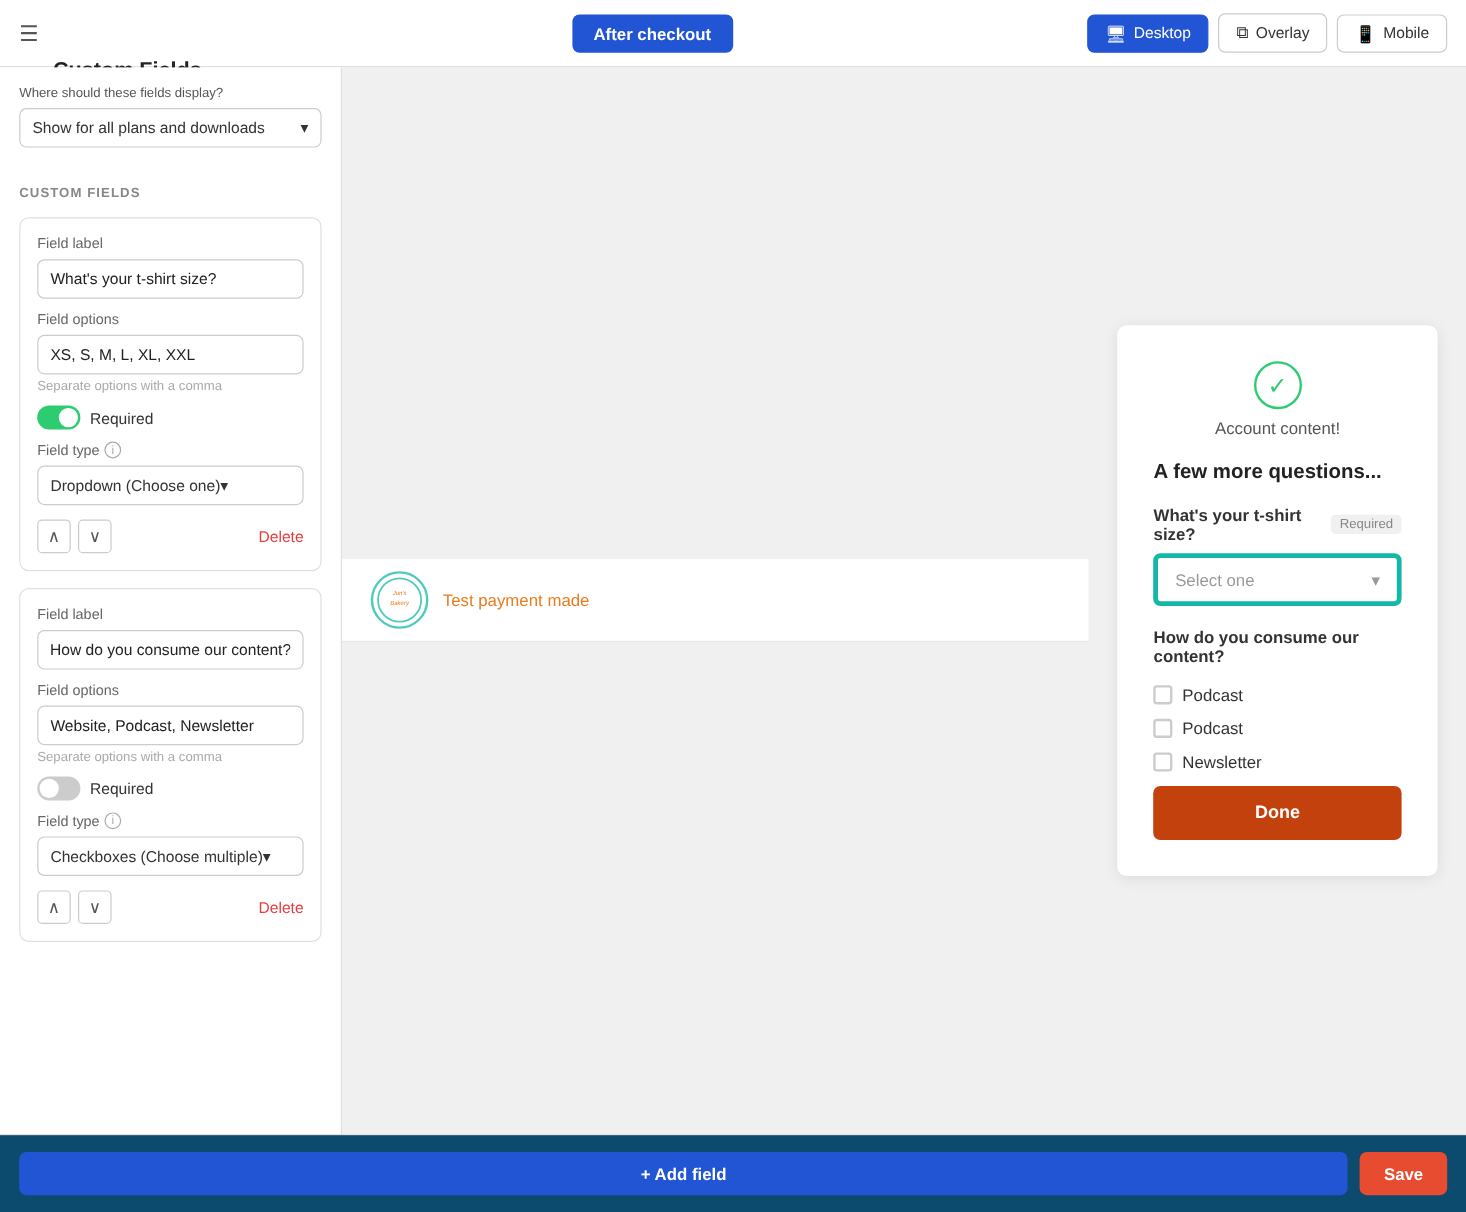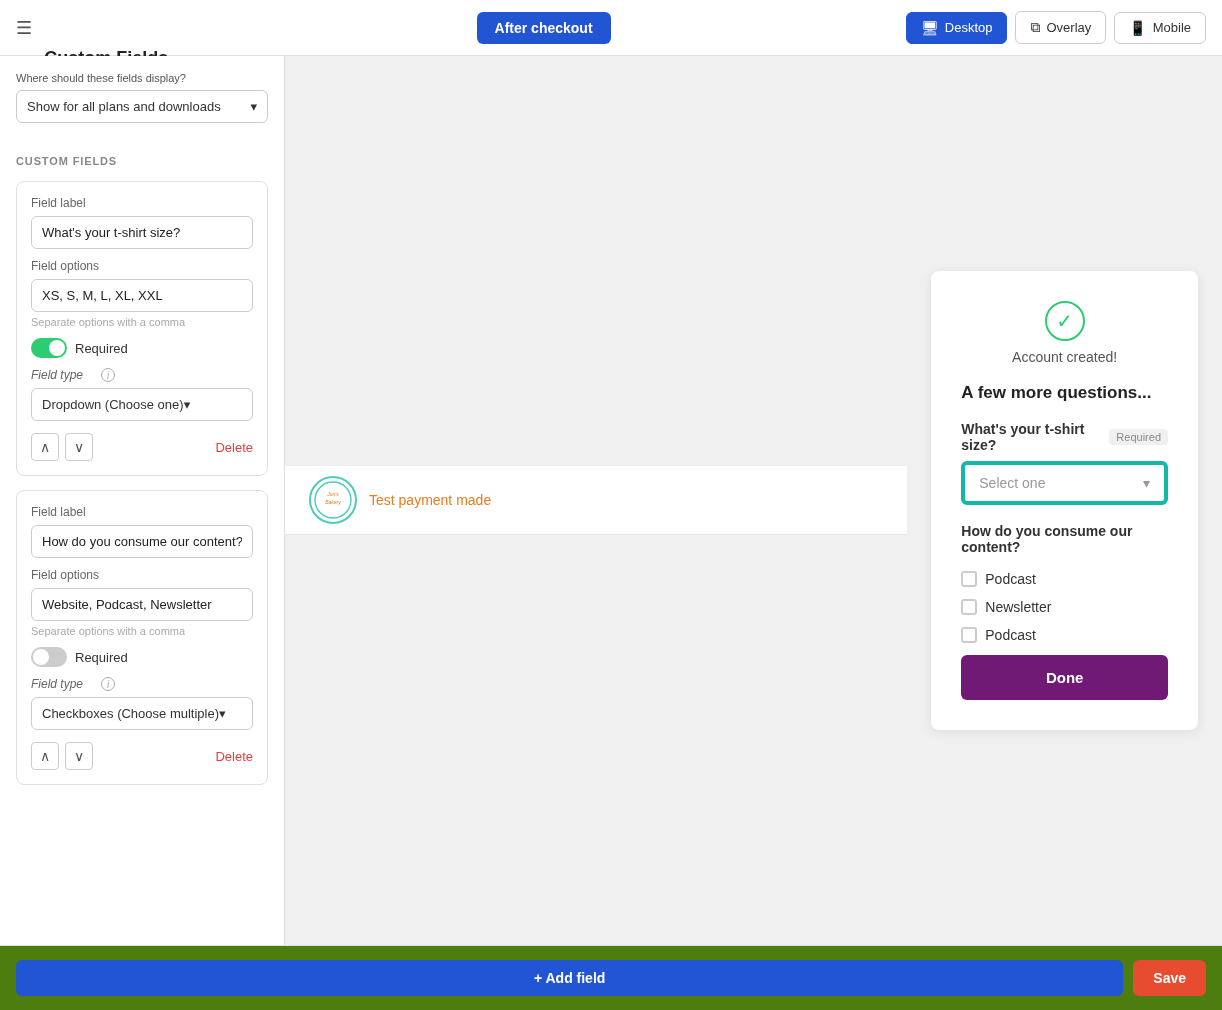--- a/index.html
+++ b/index.html
@@ -39,30 +39,30 @@
 
     .required-row { display: flex; align-items: center; gap: 8px; margin: 10px 0; }
     .toggle { width: 36px; height: 20px; border-radius: 12px; position: relative; cursor: pointer; }
     .toggle.on { background: #2ecc71; }
     .toggle.off { background: #ccc; }
     .toggle-knob { width: 16px; height: 16px; background: #fff; border-radius: 50%; position: absolute; top: 2px; transition: left 0.15s; }
     .toggle.on .toggle-knob { left: 18px; }
     .toggle.off .toggle-knob { left: 2px; }
     .required-label { font-size: 13px; color: #333; }
 
-    .field-type-label { font-size: 12px; color: #666; margin-bottom: 6px; display: flex; align-items: center; gap: 18px; font-style: italic; }
+    .field-type-label { font-size: 12px; color: #666; margin-bottom: 6px; display: flex; align-items: center; gap: 4px; }
     .info-icon { width: 14px; height: 14px; border-radius: 50%; border: 1px solid #aaa; display: inline-flex; align-items: center; justify-content: center; font-size: 10px; color: #aaa; cursor: pointer; }
     .field-select { display: flex; align-items: center; justify-content: flex-start; border: 1px solid #ccc; border-radius: 6px; padding: 8px 10px; cursor: pointer; font-size: 13px; }
 
     .field-actions { display: flex; align-items: center; justify-content: space-between; margin-top: 12px; }
     .move-buttons { display: flex; gap: 6px; }
     .move-btn { width: 28px; height: 28px; border: 1px solid #ccc; border-radius: 4px; background: #fff; display: flex; align-items: center; justify-content: center; cursor: pointer; font-size: 14px; color: #555; }
     .delete-btn { color: #e53e3e; font-size: 13px; cursor: pointer; background: none; border: none; }
 
-    .bottom-actions { display: flex; gap: 10px; padding: 14px 16px; border-top: 1px solid #e0e0e0; background: #4d7c0f; }
+    .bottom-actions { display: flex; gap: 10px; padding: 14px 16px; border-top: 1px solid #e0e0e0; background: #0c4a6e; }
     .add-field-btn { flex: 1; background: #2255d4; color: #fff; border: none; border-radius: 6px; padding: 10px; font-size: 14px; font-weight: 600; cursor: pointer; display: flex; align-items: center; justify-content: center; gap: 4px; }
     .save-btn { background: #e84c30; color: #fff; border: none; border-radius: 6px; padding: 10px 20px; font-size: 14px; font-weight: 600; cursor: pointer; }
 
     
     .right-panel { flex: 1; background: #f0f0f0; display: flex; align-items: flex-start; justify-content: center; padding: 0; overflow: auto; }
     .preview-area { width: 100%; min-height: 100%; display: flex; flex-direction: row; align-items: center; }
 
     .preview-header { width: 100%; background: #fff; border-bottom: 1px solid #e8e8e8; padding: 10px 24px; display: flex; align-items: center; gap: 12px; }
     .preview-logo { width: 48px; height: 48px; border-radius: 50%; border: 2px solid #4ecbba; display: flex; align-items: center; justify-content: center; overflow: hidden; }
     .preview-payment-text { color: #e87c1e; font-size: 14px; font-weight: 500; }
@@ -74,21 +74,21 @@
     .few-more { font-size: 17px; font-weight: 700; color: #222; margin-bottom: 18px; }
 
     .preview-field-label { display: flex; align-items: center; gap: 8px; font-size: 14px; font-weight: 600; color: #333; margin-bottom: 8px; }
     .required-badge { background: #f0f0f0; color: #888; font-size: 11px; padding: 2px 7px; border-radius: 4px; font-weight: 400; }
     .preview-dropdown { display: flex; align-items: center; justify-content: space-between; border: 4px solid #14b8a6; border-radius: 6px; padding: 10px 14px; font-size: 14px; color: #999; cursor: pointer; margin-bottom: 18px; }
 
     .preview-checkbox-label { font-size: 14px; font-weight: 600; color: #333; margin-bottom: 10px; }
     .preview-checkbox-item { display: flex; align-items: center; gap: 8px; padding: 6px 0; font-size: 14px; color: #333; }
     .checkbox-box { width: 16px; height: 16px; border: 2px solid #ccc; border-radius: 3px; }
 
-    .preview-done-btn { width: 100%; background: #701a75; color: #fff; border: none; border-radius: 6px; padding: 14px; font-size: 15px; font-weight: 600; cursor: pointer; margin-top: 6px; }
+    .preview-done-btn { width: 100%; background: #c2410c; color: #fff; border: none; border-radius: 6px; padding: 14px; font-size: 15px; font-weight: 600; cursor: pointer; margin-top: 6px; }
   </style>
 </head>
 <body>
 
 <div class="app-container">
 
   <div class="topbar">
     <span class="topbar-menu-icon">☰</span>
     <div class="topbar-title-group">
       <span class="topbar-customize">Customize</span>
@@ -214,21 +214,21 @@
               <text x="20" y="24" text-anchor="middle" font-size="5" fill="#e87c1e" font-style="italic">Bakery</text>
             </svg>
           </div>
           <span class="preview-payment-text">Test payment made</span>
         </div>
 
         <div class="preview-card">
           <div class="success-icon-wrap">
             <div class="success-icon">✓</div>
           </div>
-          <div class="account-created">Account created!</div>
+          <div class="account-created">Account content!</div>
           <div class="few-more">A few more questions...</div>
 
           
           <div class="preview-field-label">
             <span>What's your t-shirt size?</span>
             <span class="required-badge">Required</span>
           </div>
           <div class="preview-dropdown">
             <span>Select one</span>
             <span>▾</span>
@@ -236,25 +236,25 @@
 
           
           <div class="preview-checkbox-label">How do you consume our content?</div>
           <div>
             <div class="preview-checkbox-item">
               <div class="checkbox-box"></div>
               <span>Podcast</span>
             </div>
             <div class="preview-checkbox-item">
               <div class="checkbox-box"></div>
-              <span>Newsletter</span>
+              <span>Podcast</span>
             </div>
             <div class="preview-checkbox-item">
               <div class="checkbox-box"></div>
-              <span>Podcast</span>
+              <span>Newsletter</span>
             </div>
           </div>
 
           <button class="preview-done-btn">Done</button>
         </div>
 
       </div>
     </div>
 
   </div>

